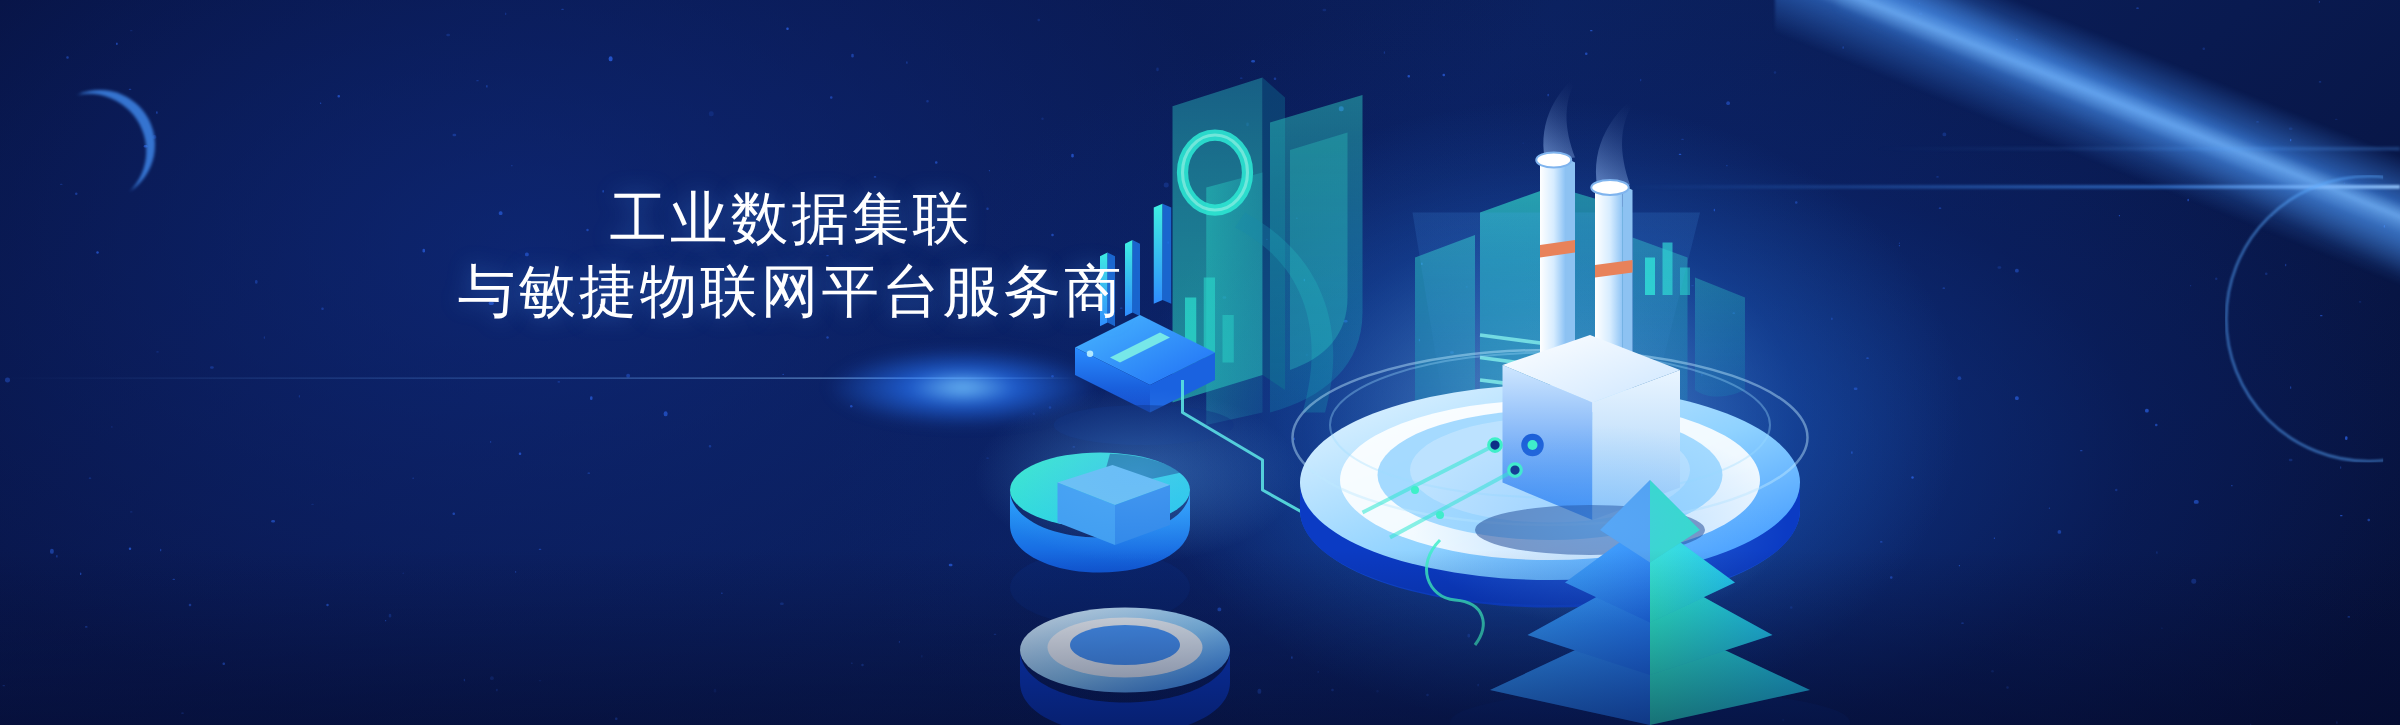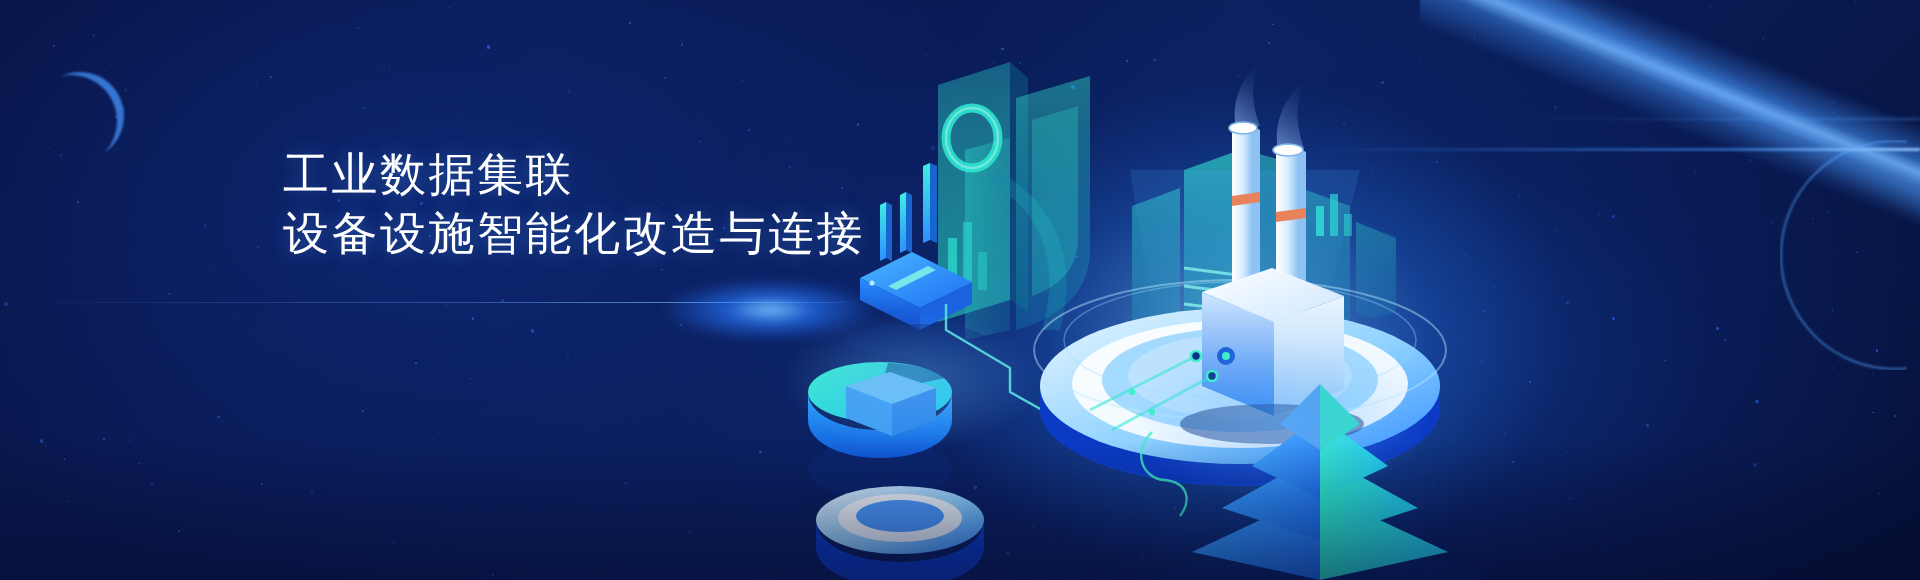--- a/index.html
+++ b/index.html
@@ -4,20 +4,21 @@
 <style>
   html,body{margin:0;padding:0;background:#060c34;}
   *{box-sizing:border-box;}
   #banner{
     position:relative;width:1920px;height:580px;overflow:hidden;
     font-family:"Liberation Sans","DejaVu Sans",sans-serif;
     background:
       radial-gradient(ellipse 900px 520px at 68% 62%, rgba(22,80,190,0.55) 0%, rgba(12,40,120,0.30) 45%, rgba(0,0,0,0) 72%),
       radial-gradient(ellipse 1100px 700px at 22% 35%, rgba(16,48,140,0.55) 0%, rgba(8,22,80,0.25) 55%, rgba(0,0,0,0) 80%),
       linear-gradient(135deg,#07123f 0%,#0a1a52 28%,#0b215f 50%,#091a50 72%,#061038 100%);
+    text-align: center;
   }
 
   
   .stars{position:absolute;inset:0;pointer-events:none;}
   .stars i{position:absolute;display:block;border-radius:50%;background:#2a5fe0;}
 
   
   .streak{position:absolute;pointer-events:none;}
   .streak-diag{
     top:-180px;right:-60px;width:560px;height:520px;
@@ -602,17 +603,17 @@
         <path d="M560 384 L600 424 L560 450 Z" fill="#2fe0c4"></path>
       </g>
 
       <ellipse cx="150" cy="380" rx="130" ry="70" fill="url(#gSpot)"></ellipse>
       <ellipse cx="520" cy="420" rx="150" ry="80" fill="url(#gSpot)"></ellipse>
     </svg>
   </div>
 
   <div class="copy">
     <div class="headline">工业数据集联</div>
-    <div class="headline">设备设施智能化改造与连接</div>
+    <div class="headline">与敏捷物联网平台服务商</div>
   </div>
 
   <div class="bottom-fade"></div>
 </div>
 
 </body></html>

